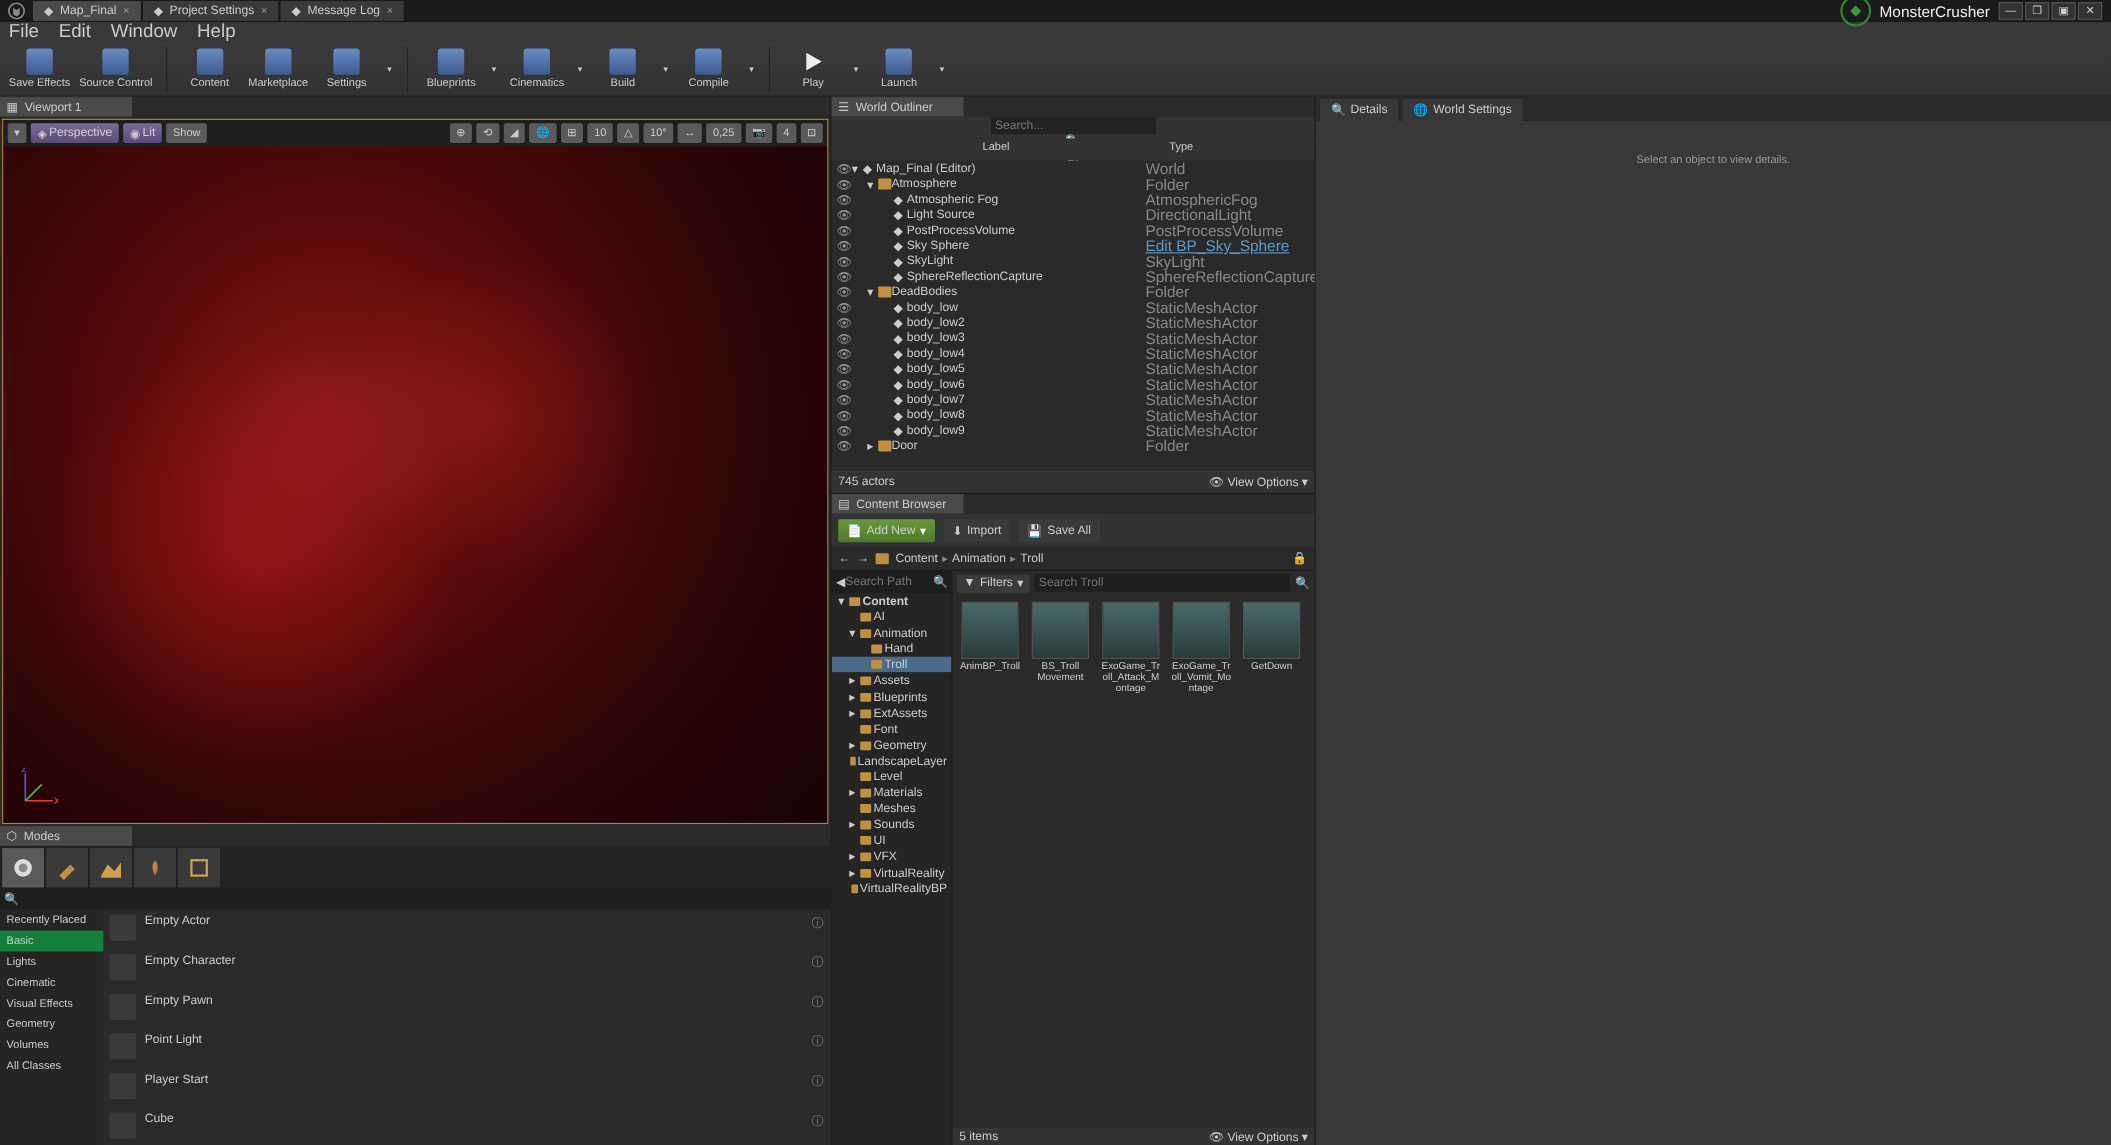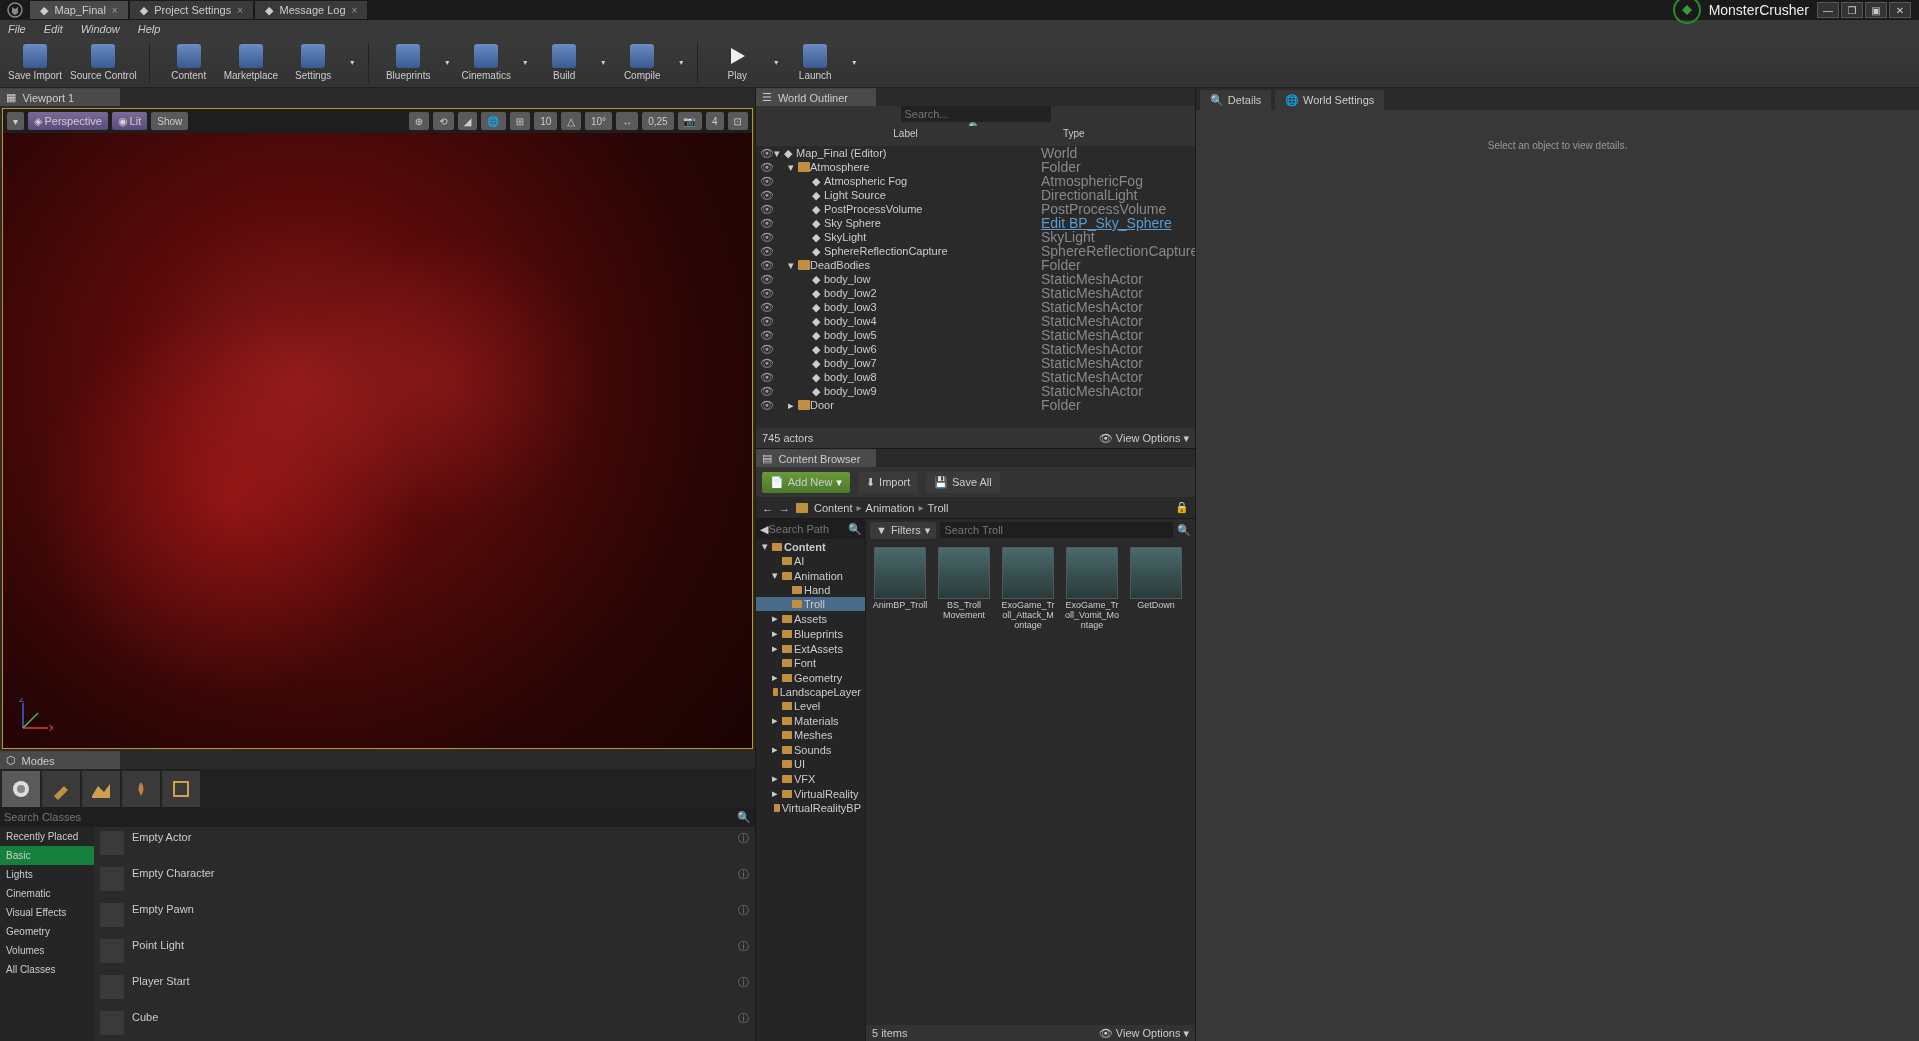--- a/index.html
+++ b/index.html
@@ -7,21 +7,21 @@
 .top-tabs { height:20px; background:#1a1a1a; display:flex; align-items:center; }
 .top-tabs .logo { width:30px; height:20px; display:flex; align-items:center; justify-content:center; }
 .top-tabs .tab { padding:2px 10px; background:#3a3a3a; margin-right:2px; height:18px; display:flex; align-items:center; gap:6px; }
 .top-tabs .tab.active { background:#4a4a4a; }
 .top-tabs .tab .close { font-size:10px; opacity:0.6; }
 .title-right { margin-left:auto; display:flex; align-items:center; gap:8px; padding-right:8px; }
 .title-right .project-name { font-size:14px; color:#eee; }
 .win-btns { display:flex; gap:2px; }
 .win-btn { width:22px; height:16px; background:#333; display:flex; align-items:center; justify-content:center; font-size:10px; border:1px solid #555;}
 .menubar { height:18px; background:#383838; display:flex; align-items:center; padding:0 8px; gap:18px; }
-.menubar span { font-size:11px;font-style:italic; }
+.menubar span { font-size:17px; }
 .toolbar { height:50px; background:linear-gradient(#3a3a3a,#323232); display:flex; align-items:center; padding:4px 8px; gap:8px; border-bottom:1px solid #222;}
 .toolbar-btn { display:flex; flex-direction:column; align-items:center; justify-content:center; gap:2px; min-width:54px; height:48px; }
 .toolbar-btn .icon { width:24px; height:24px; background:linear-gradient(#6a8cc2,#3a5a92); border-radius:3px; }
 .toolbar-btn .label { font-size:10px; white-space:nowrap; }
 .toolbar-sep { width:1px; height:40px; background:#222; margin:0 4px; }
 .main-area { display:flex; height:calc(100% - 88px); }
 .left-col { width:755px; display:flex; flex-direction:column; }
 .panel-header { height:18px; background:#2f2f2f; display:flex; align-items:center; padding:0 6px; gap:6px; border-top:1px solid #444; }
 .panel-header.tab-style { background:#4a4a4a; width:fit-content; min-width:120px;}
 .viewport-panel { flex:1; display:flex; flex-direction:column; border:1px solid #c89020; margin:2px; }
@@ -131,21 +131,21 @@
 <div class="menubar" id="menubar">
     <span>File</span>
     <span>Edit</span>
     <span>Window</span>
     <span>Help</span>
   </div>
 
 <div class="toolbar" id="toolbar">
     <div class="toolbar-btn">
       <div class="icon"></div>
-      <span class="label">Save Import</span>
+      <span class="label">Save Effects</span>
     </div>
     <div class="toolbar-btn">
       <div class="icon"></div>
       <span class="label">Source Control</span>
     </div>
     <div class="toolbar-sep"></div>
     <div class="toolbar-btn">
       <div class="icon"></div>
       <span class="label">Content</span>
     </div>
@@ -268,21 +268,20 @@
               <path d="M11 4 Q6 10 11 18 Q16 10 11 4" fill="#c08040"></path>
             </svg>
           </div>
         <div class="mode-icon">
             <svg width="22" height="22">
               <rect x="4" y="4" width="14" height="14" fill="none" stroke="#d0a050" stroke-width="2"></rect>
             </svg>
           </div>
       </div>
       <div class="search-bar">
-        <input type="text" placeholder="Search Classes" style="">
         <span>🔍</span>
       </div>
       <div class="modes-body">
         <div class="modes-cats" id="modes-cats">
             <div class="cat">Recently Placed</div>
             <div class="cat active">Basic</div>
             <div class="cat">Lights</div>
             <div class="cat">Cinematic</div>
             <div class="cat">Visual Effects</div>
             <div class="cat">Geometry</div>

